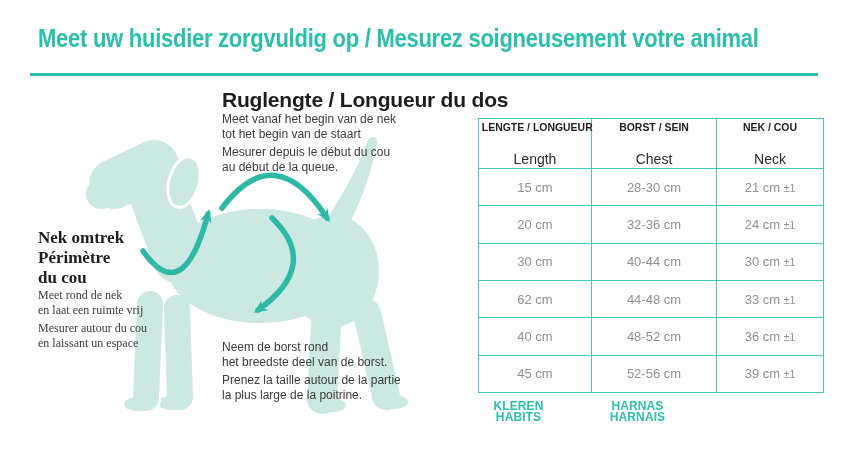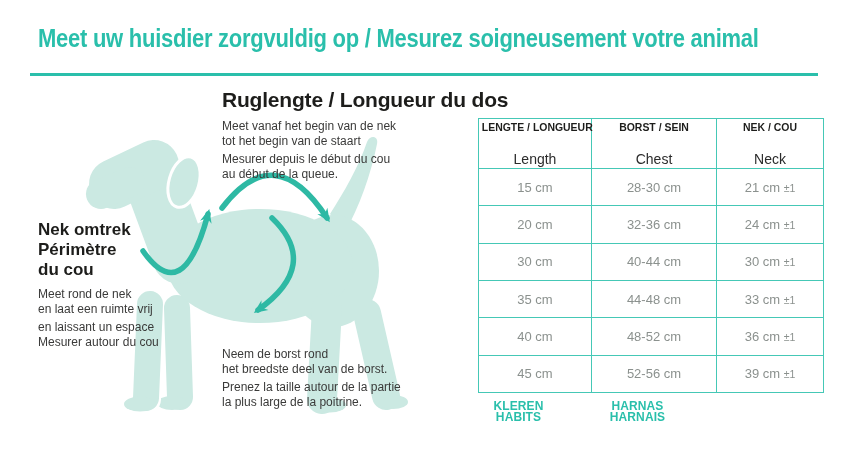--- a/index.html
+++ b/index.html
@@ -12,25 +12,25 @@
     font-size:25px;font-weight:bold;color:#2abfab;
     white-space:nowrap;letter-spacing:-0.3px;
     transform:scaleX(0.88);transform-origin:left center;
   }
   .divider{position:absolute;left:30px;top:73px;width:788px;height:2.5px;background:#2abfab;}
 
   
   .ann{position:absolute;color:#3a3a39;}
   .ann .h-sm{font-size:21px;font-weight:bold;color:#1d1d1b;letter-spacing:-0.2px;white-space:nowrap;}
   .ann .h-lg div{font-size:17px;font-weight:bold;color:#1d1d1b;line-height:20px;white-space:nowrap;}
-  .ann .desc{margin-top:7px;}
+  .ann .desc{}
   .ann .desc div{font-size:12px;line-height:14.5px;white-space:nowrap;}
   .ann .desc .gap{height:4px;}
   #ann-back{left:222px;top:88px;}
-  #ann-neck{left:38px;top:220px;}
+  #ann-neck{left:38px;top:228px;font-family:Liberation Serif, serif;}
   #ann-chest{left:222px;top:340px;}
 
   
   #dog-svg{position:absolute;left:80px;top:108px;width:340px;height:322px;}
 
   
   .size-table{
     position:absolute;left:478px;top:118px;width:345px;height:275px;
     border-collapse:collapse;table-layout:fixed;
   }
@@ -121,22 +121,22 @@
   <div class="ann" id="ann-neck">
     <div class="h-lg">
       <div>Nek omtrek</div>
       <div>Périmètre</div>
       <div>du cou</div>
     </div>
     <div class="desc">
       <div>Meet rond de nek</div>
       <div>en laat een ruimte vrij</div>
       <div class="gap"></div>
+      <div>Mesurer autour du cou</div>
       <div>en laissant un espace</div>
-      <div>Mesurer autour du cou</div>
     </div>
   </div>
 
   <div class="ann" id="ann-chest">
     <div class="desc">
       <div>Neem de borst rond</div>
       <div>het breedste deel van de borst.</div>
       <div class="gap"></div>
       <div>Prenez la taille autour de la partie</div>
       <div>la plus large de la poitrine.</div>
@@ -175,21 +175,21 @@
         <td>20 cm</td>
         <td>32-36 cm</td>
         <td><span>24 cm</span> <span class="tol">±1</span></td>
       </tr>
       <tr>
         <td>30 cm</td>
         <td>40-44 cm</td>
         <td><span>30 cm</span> <span class="tol">±1</span></td>
       </tr>
       <tr>
-        <td>35 cm</td>
+        <td>62 cm</td>
         <td>44-48 cm</td>
         <td><span>33 cm</span> <span class="tol">±1</span></td>
       </tr>
       <tr>
         <td>40 cm</td>
         <td>48-52 cm</td>
         <td><span>36 cm</span> <span class="tol">±1</span></td>
       </tr>
       <tr>
         <td>45 cm</td>

